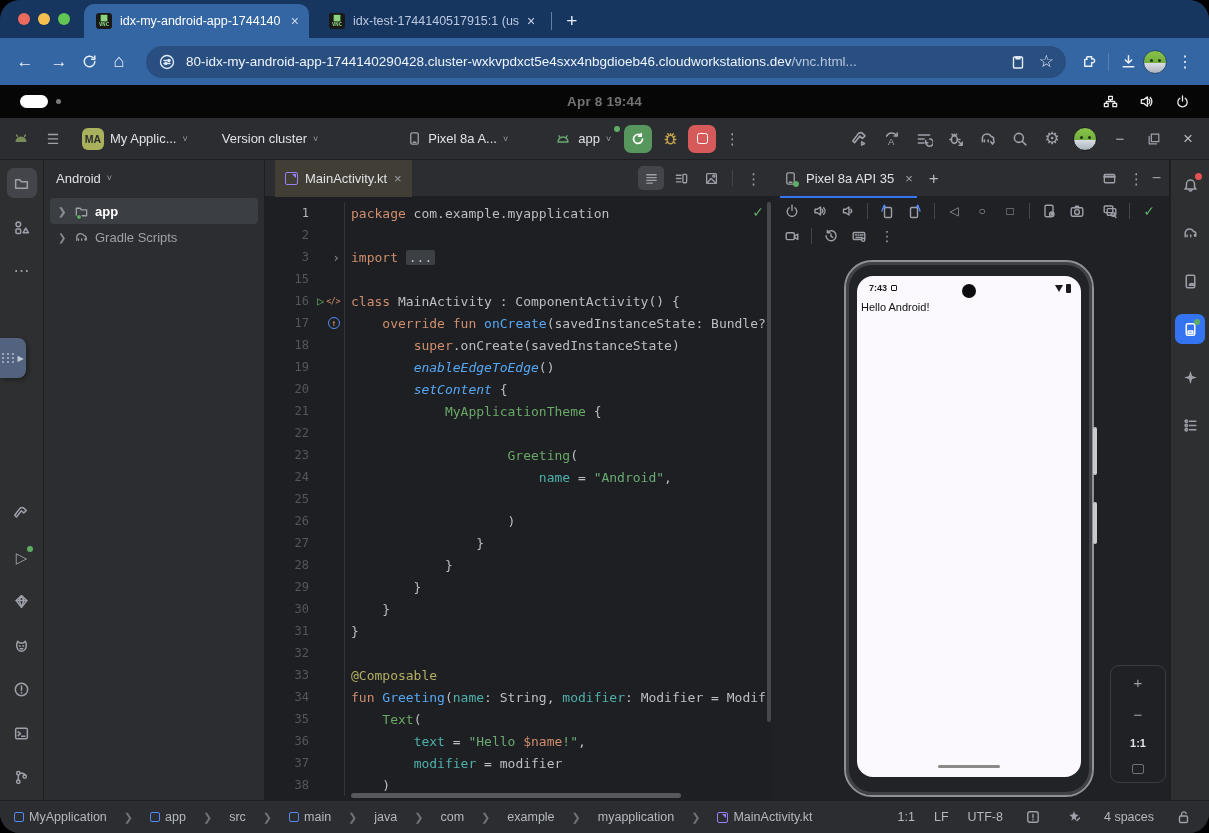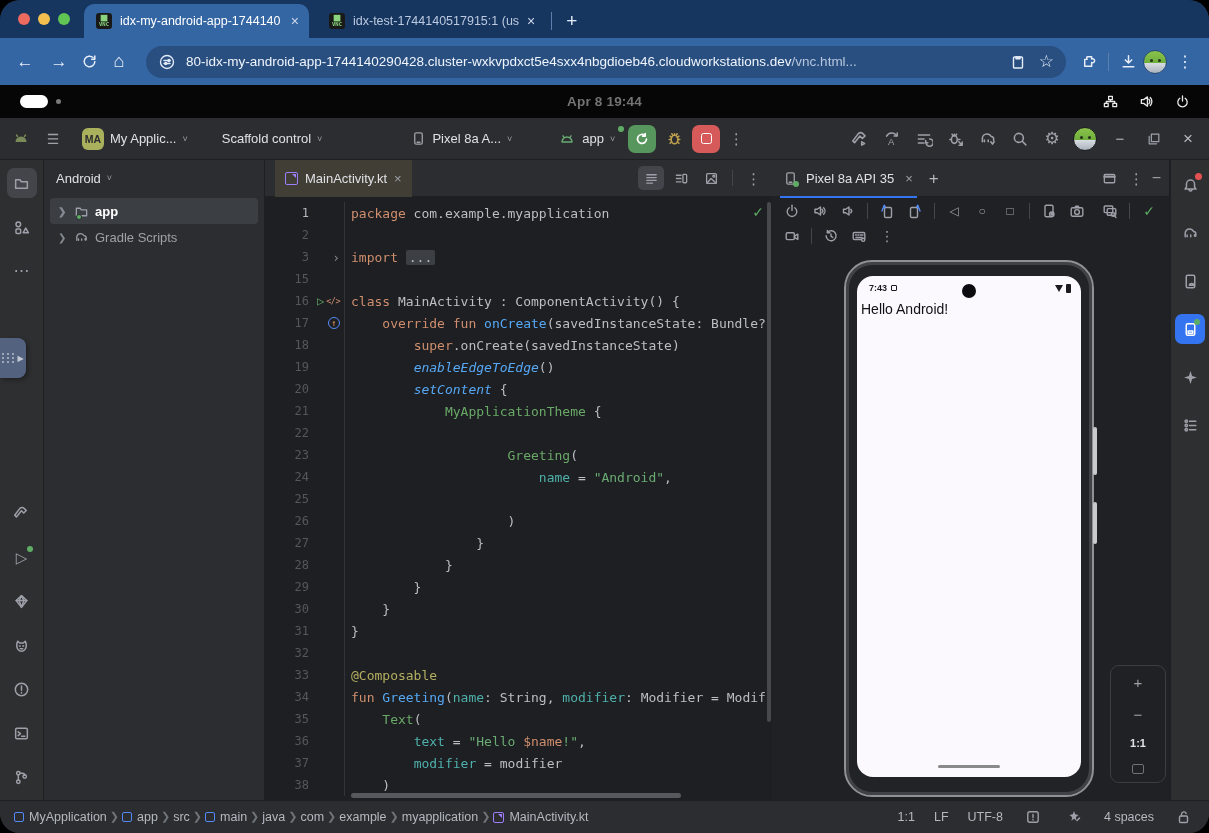--- a/index.html
+++ b/index.html
@@ -130,38 +130,38 @@
   .tool-sep { width:1px; height:16px; background:#43454a; margin:0 3px; }
   .devbadge { position:relative; }
 
   
   .phone { position:absolute; left:72px; top:100px; width:250px; height:537px; background:#222327;
            border-radius:28px; border:2px solid #8f9194; box-shadow:inset 0 0 0 3px #404247; }
   .pscreen { position:absolute; left:11px; right:11px; top:14px; bottom:18px; background:#fbf9fe; border-radius:16px; color:#1b1b1f; }
   .pstatus { display:flex; align-items:center; padding:7px 10px 0 12px; font-size:9px; font-weight:bold; }
   .pstat-right { margin-left:auto; display:flex; gap:3px; align-items:center; }
   .punch { position:absolute; left:50%; top:8px; transform:translateX(-50%); width:14px; height:14px; background:#0c0c0e; border-radius:50%; }
-  .ptext { font-size:14px; padding:8px 0 0 4px; color:#111; }
+  .ptext { font-size:11px; padding:8px 0 0 4px; color:#111; }
   .gesture { position:absolute; left:50%; bottom:9px; transform:translateX(-50%); width:62px; height:3px; background:#8a8a8a; border-radius:2px;}
   .sidebtn { position:absolute; right:-5px; width:4px; background:#c9cacc; border-radius:2px; }
   .wifi { width:0; height:0; border-left:4px solid transparent; border-right:4px solid transparent; border-top:7px solid #1b1b1f; }
   .batt { width:5px; height:9px; background:#1b1b1f; border-radius:1px; }
   .vpnchip { width:6px; height:6px; border:1px solid #1b1b1f; border-radius:1px; margin-left:4px; }
 
   .zoomctl { position:absolute; left:338px; top:505px; width:56px; height:118px; border:1px solid #3b3d40;
              border-radius:9px; display:flex; flex-direction:column; align-items:center; justify-content:space-between;
              padding:8px 0; color:#9da0a8; }
   .zoomctl .zi { font-size:15px; }
   .zratio { font-size:11px; font-weight:bold; color:#dfe1e5; }
   .fitbox { width:12px; height:10px; border:1.3px solid #6f7278; border-radius:2px; }
 
   
   .istatus { position:absolute; left:0; top:682px; width:100%; height:33px; background:#2b2d30; border-top:1px solid #1e1f22;
              display:flex; align-items:center; font-size:12.5px; color:#b4b8bf; padding:0 14px; }
-  .crumbs { display:flex; gap:3px; }
+  .crumbs { display:flex; align-items:center; gap:17px; }
   .crumb { display:flex; align-items:center; gap:5px; }
   .crumb-sep { color:#6f737a; font-size:11px; }
   .modicon { width:10px; height:10px; border:1.4px solid #548af7; border-radius:2px; }
   .stat-right { margin-left:auto; display:flex; align-items:center; gap:19px; }
 
   
   .vnc-handle { position:absolute; left:0; top:338px; width:26px; height:40px; background:#5a6b8c; opacity:.85;
                 border-radius:0 8px 8px 0; display:flex; align-items:center; justify-content:center; gap:2px;
                 color:#dfe6f2; font-size:8px; box-shadow:2px 2px 5px rgba(0,0,0,.4);}
   .dotgrid { display:grid; grid-template-columns:repeat(3,3px); gap:2px; }
@@ -280,21 +280,21 @@
             <path d="M4.5 5.5L3.5 4M11.5 5.5l1-1.5"></path>
           </svg>
       </span>
       <span class="ic glyph" style="font-size:14px;margin:0 8px">☰</span>
       <div class="menu-chip">
         <span class="ma-badge">MA</span>
         <span>My Applic...</span>
         <span class="chev">˅</span>
       </div>
       <div class="menu-chip" style="margin-left:16px">
-        <span>Scaffold control</span>
+        <span>Version cluster</span>
         <span class="chev">˅</span>
       </div>
       <div class="menu-chip" style="margin-left:70px">
         <span class="ic" style="width:16px">
           <svg width="15" height="15" viewBox="0 0 16 16">
               <rect x="4" y="2" width="8" height="12" rx="1.5"></rect>
               <path d="M6.5 12h3"></path>
             </svg>
         </span>
         <span>Pixel 8a A...</span>

